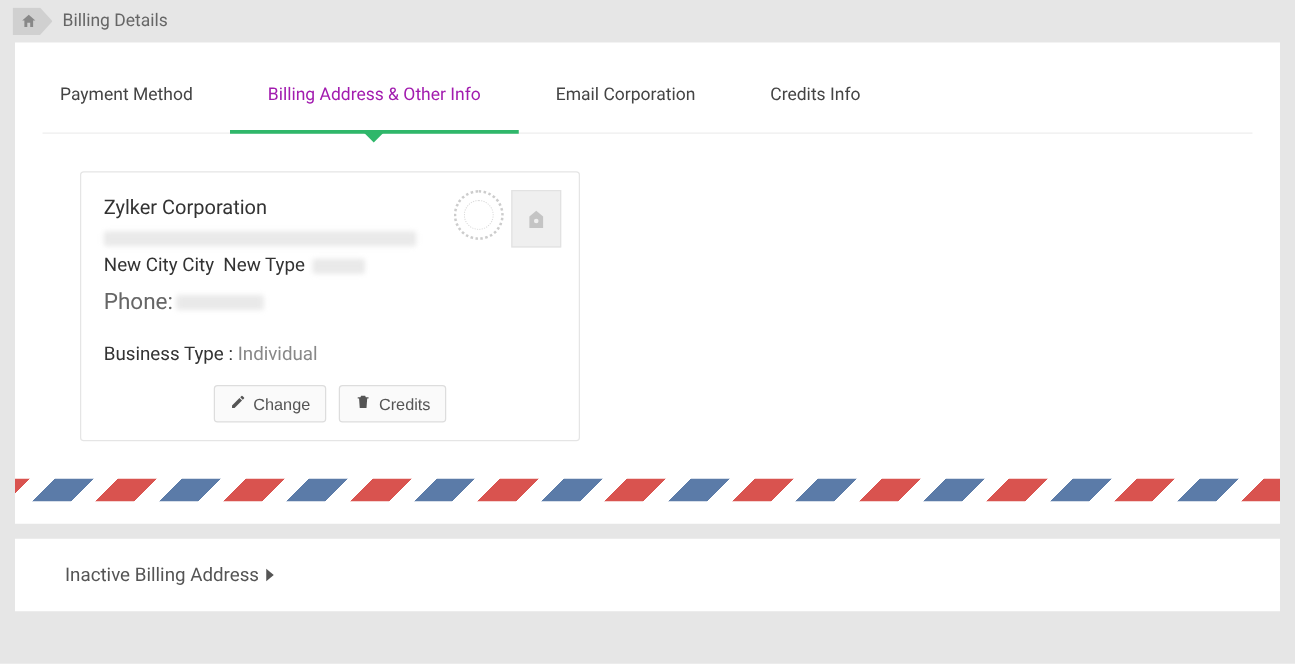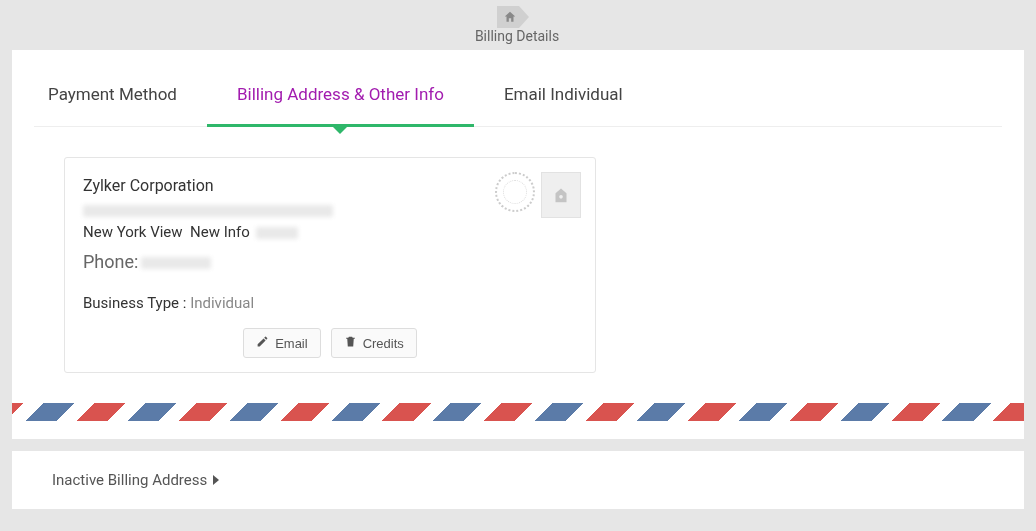--- a/index.html
+++ b/index.html
@@ -10,21 +10,20 @@
       height: 531px;
       overflow: hidden;
       font-size: 14px;
       color: #333;
     }
     .breadcrumb-bar {
       display: flex;
       align-items: center;
       padding: 6px 12px 6px 10px;
       background: #e6e6e6;
-      flex-direction: column;
     }
     .home-chip {
       display: inline-flex;
       align-items: center;
       background: #d0d0d0;
       padding: 4px 12px 4px 6px;
       clip-path: polygon(0 0, calc(100% - 10px) 0, 100% 50%, calc(100% - 10px) 100%, 0 100%);
       margin-right: 8px;
     }
     .home-chip svg { display: block; }
@@ -35,21 +34,21 @@
       padding: 24px 22px 0 22px;
       position: relative;
     }
     .tabs {
       display: flex;
       border-bottom: 1px solid #eee;
       position: relative;
     }
     .tab {
       padding: 10px 30px 20px 30px;
-      font-size: 17px;
+      font-size: 14px;
       color: #444;
       cursor: pointer;
       position: relative;
     }
     .tab:first-child { padding-left: 14px; }
     .tab.active {
       color: #a21caf;
       border-bottom: 3px solid #2fb76a;
       margin-bottom: -1px;
     }
@@ -60,21 +59,21 @@
       bottom: -10px;
       transform: translateX(-50%);
       width: 0; height: 0;
       border-left: 10px solid transparent;
       border-right: 10px solid transparent;
       border-top: 10px solid #2fb76a;
     }
     .address-card {
       border: 1px solid #e5e5e5;
       border-radius: 3px;
-      width: 532px;
+      width: 400px;
       margin: 30px 0 30px 30px;
       padding: 18px 18px 14px 18px;
       position: relative;
     }
     .stamp-area {
       position: absolute;
       top: 14px; right: 14px;
       display: flex;
       align-items: flex-start;
       gap: 6px;
@@ -167,52 +166,53 @@
         </svg>
     </span>
   </span>
   <span class="breadcrumb-title">Billing Details</span>
 </div>
 
 <div class="main-card">
   <div class="tabs">
     <div class="tab">Payment Method</div>
     <div class="tab active">Billing Address &amp; Other Info</div>
-    <div class="tab">Email Individual</div>
+    <div class="tab">Email Corporation</div>
+    <div class="tab">Credits Info</div>
   </div>
 
   <div class="address-card">
     <div class="stamp-area">
       <div class="postmark"></div>
       <div class="stamp">
         <svg width="22" height="22" viewBox="0 0 24 24" fill="#777">
             <path d="M6 10v10h12V10l-6-5-6 5zm6 2a2 2 0 110 4 2 2 0 010-4z"></path>
           </svg>
       </div>
     </div>
 
     <div class="company-name">Zylker Corporation</div>
     <div class="addr-line addr-street"><span class="redacted"></span></div>
     <div class="addr-line addr-zip">
-      <span>New York View</span>&nbsp;&nbsp;<span>New Info</span><span class="redacted"></span>
+      <span>New City City</span>&nbsp;&nbsp;<span>New Type</span><span class="redacted"></span>
     </div>
     <div class="phone-row">
       <span>Phone:</span><span class="redacted"></span>
     </div>
     <div class="biztype-row">
       <span class="label">Business Type :</span>
       <span class="value">Individual</span>
     </div>
 
     <div class="actions">
       <button class="btn">
         <span><svg width="13" height="13" viewBox="0 0 24 24" fill="#555">
               <path d="M3 17.25V21h3.75l11-11-3.75-3.75-11 11zM20.7 7.04a1 1 0 000-1.41l-2.34-2.34a1 1 0 00-1.41 0l-1.83 1.83 3.75 3.75 1.83-1.83z"></path>
             </svg></span>
-        <span>Email</span>
+        <span>Change</span>
       </button>
       <button class="btn">
         <span><svg width="13" height="13" viewBox="0 0 24 24" fill="#555">
               <path d="M6 7h12l-1 14H7L6 7zm3-4h6l1 2h4v2H4V5h4l1-2z"></path>
             </svg></span>
         <span>Credits</span>
       </button>
     </div>
   </div>
 

